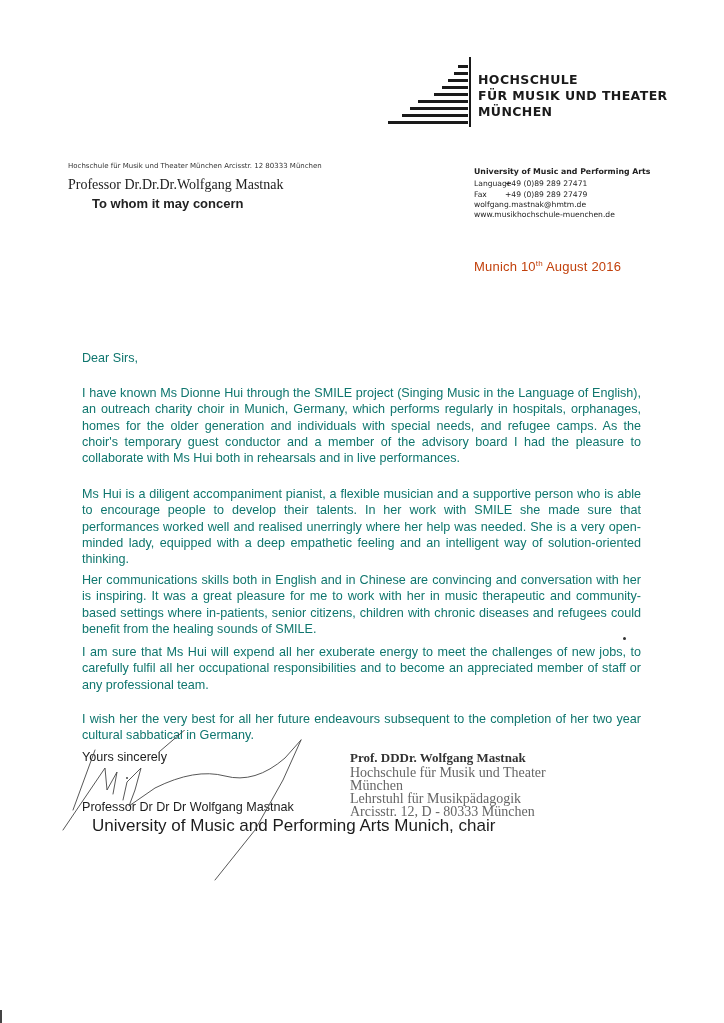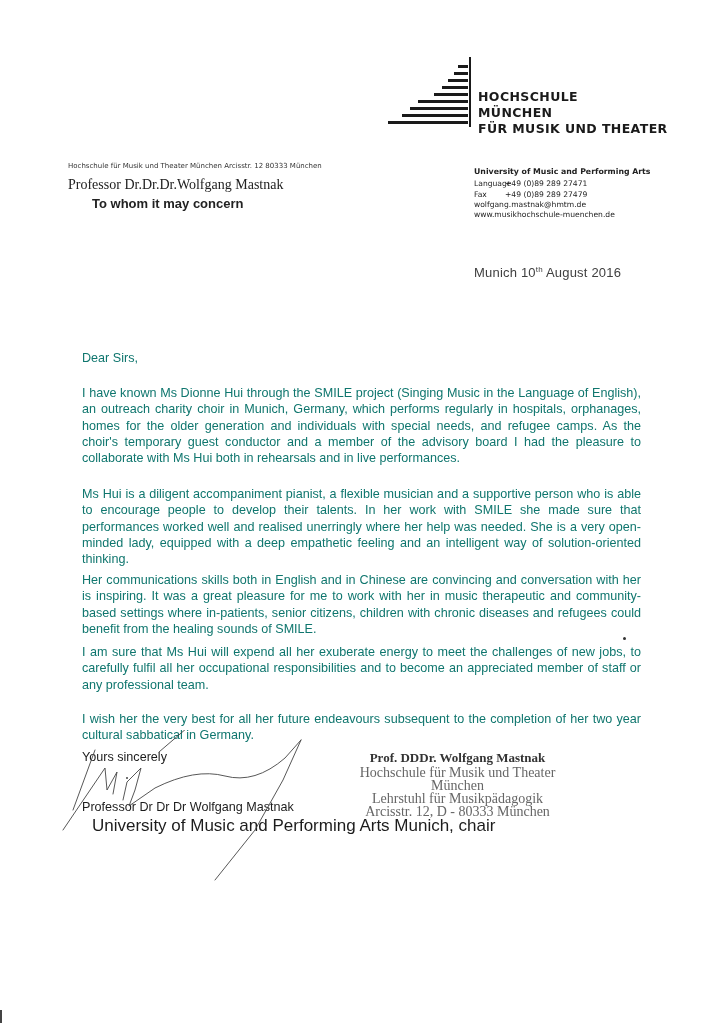--- a/index.html
+++ b/index.html
@@ -11,50 +11,50 @@
       color: #1c1c1c;
       font-family: "Liberation Sans", sans-serif;
     }
     .abs { position: absolute; }
 
     
     #logo { left: 383px; top: 57px; width: 290px; height: 70px; }
     #logo .bars { position: absolute; left: 0; top: 0; width: 85px; height: 70px; }
     #logo .bar { position: absolute; right: 0; height: 2.6px; background: #1a1a1a; }
     #logo .vline { position: absolute; left: 86px; top: 0; width: 2px; height: 70px; background: #1a1a1a; }
-    #logo .text { position: absolute; left: 95px; top: 32px; font-family: "DejaVu Sans", sans-serif; color: #1a1a1a; line-height: 16px; font-size: 12.5px; letter-spacing: 0.4px; font-weight: bold; }
+    #logo .text { position: absolute; left: 95px; top: 15px; font-family: "DejaVu Sans", sans-serif; color: #1a1a1a; line-height: 16px; font-size: 12.5px; letter-spacing: 0.4px; font-weight: bold; }
 
     
     #sender-name { left: 68px; top: 145px; font-family: "Liberation Serif", serif; font-size: 14px; color: #222; margin-top: 32px; }
     #sender-address { left: 68px; top: 162px; font-family: "DejaVu Sans", sans-serif; font-size: 7px; color: #333; white-space: nowrap; }
     #salutation-header { left: 92px; top: 196px; font-size: 13px; font-weight: bold; color: #222; }
 
     
     #contact { left: 474px; top: 167px; font-family: "DejaVu Sans", sans-serif; font-size: 7.6px; line-height: 10.3px; color: #222; }
     #contact .uni { font-weight: bold; font-size: 7.8px; margin-bottom: 2px; text-align: right; }
     #contact .row { white-space: nowrap; }
     #contact .lbl { display: inline-block; width: 31px; }
 
-    #date { left: 474px; top: 265px; font-size: 13px; color: #404040; letter-spacing: 0.2px; text-align: right; }
+    #date { left: 474px; top: 259px; font-size: 13px; color: #c2410c; letter-spacing: 0.2px; text-align: right; }
     #date sup { font-size: 8px; }
 
     
     .body-text { left: 82px; width: 559px; font-size: 12.6px; line-height: 16.3px; text-align: justify; color: #0f766e; }
     #greeting { top: 350px; }
     #para1 { top: 385px; }
     #para2 { top: 474px; margin-top: 12px; }
     #para3 { top: 572px; }
     #para4 { top: 644px; }
     #para5 { top: 711px; }
     #closing { left: 82px; top: 750px; font-size: 12.6px; }
     #signer-name { left: 82px; top: 800px; font-size: 12.6px; }
     #signer-title { left: 92px; top: 816px; font-size: 17px; }
 
     
-    #stamp { left: 350px; top: 750px; width: 215px; text-align: center; font-family: "Liberation Serif", serif; color: #555; }
+    #stamp { left: 350px; top: 750px; width: 215px; text-align: left; font-family: "Liberation Serif", serif; color: #555; }
     #stamp .s-name { font-size: 13px; font-weight: bold; color: #333; }
     #stamp .s-line { font-size: 14px; line-height: 13px; color: #666; }
 
     #signature { left: 55px; top: 730px; width: 300px; height: 160px; pointer-events: none; }
     #edge-mark { left: 0; top: 1010px; width: 2px; height: 13px; background: #444; }
     #speck { left: 623px; top: 637px; width: 3px; height: 3px; background: #333; border-radius: 50%; }
   </style>
 </head>
 <body>
 
@@ -66,22 +66,22 @@
     <div class="bar" style="top:29px;width:26px"></div>
     <div class="bar" style="top:36px;width:34px"></div>
     <div class="bar" style="top:43px;width:50px"></div>
     <div class="bar" style="top:50px;width:58px"></div>
     <div class="bar" style="top:57px;width:66px"></div>
     <div class="bar" style="top:64px;width:80px;height:3.2px"></div>
   </div>
   <div class="vline"></div>
   <div class="text">
     <div style="text-transform:uppercase">Hochschule</div>
+    <div style="text-transform:uppercase">für Musik und Theater</div>
     <div style="text-transform:uppercase">München</div>
-    <div style="text-transform:uppercase">für Musik und Theater</div>
   </div>
 </div>
 
 <div id="sender-name" class="abs">Professor Dr.Dr.Dr.Wolfgang Mastnak</div>
 <div id="sender-address" class="abs">Hochschule für Musik und Theater München  Arcisstr. 12  80333 München</div>
 <div id="salutation-header" class="abs">To whom it may concern</div>
 
 <div id="contact" class="abs">
   <div class="uni">University of Music and Performing Arts</div>
   <div class="row">

